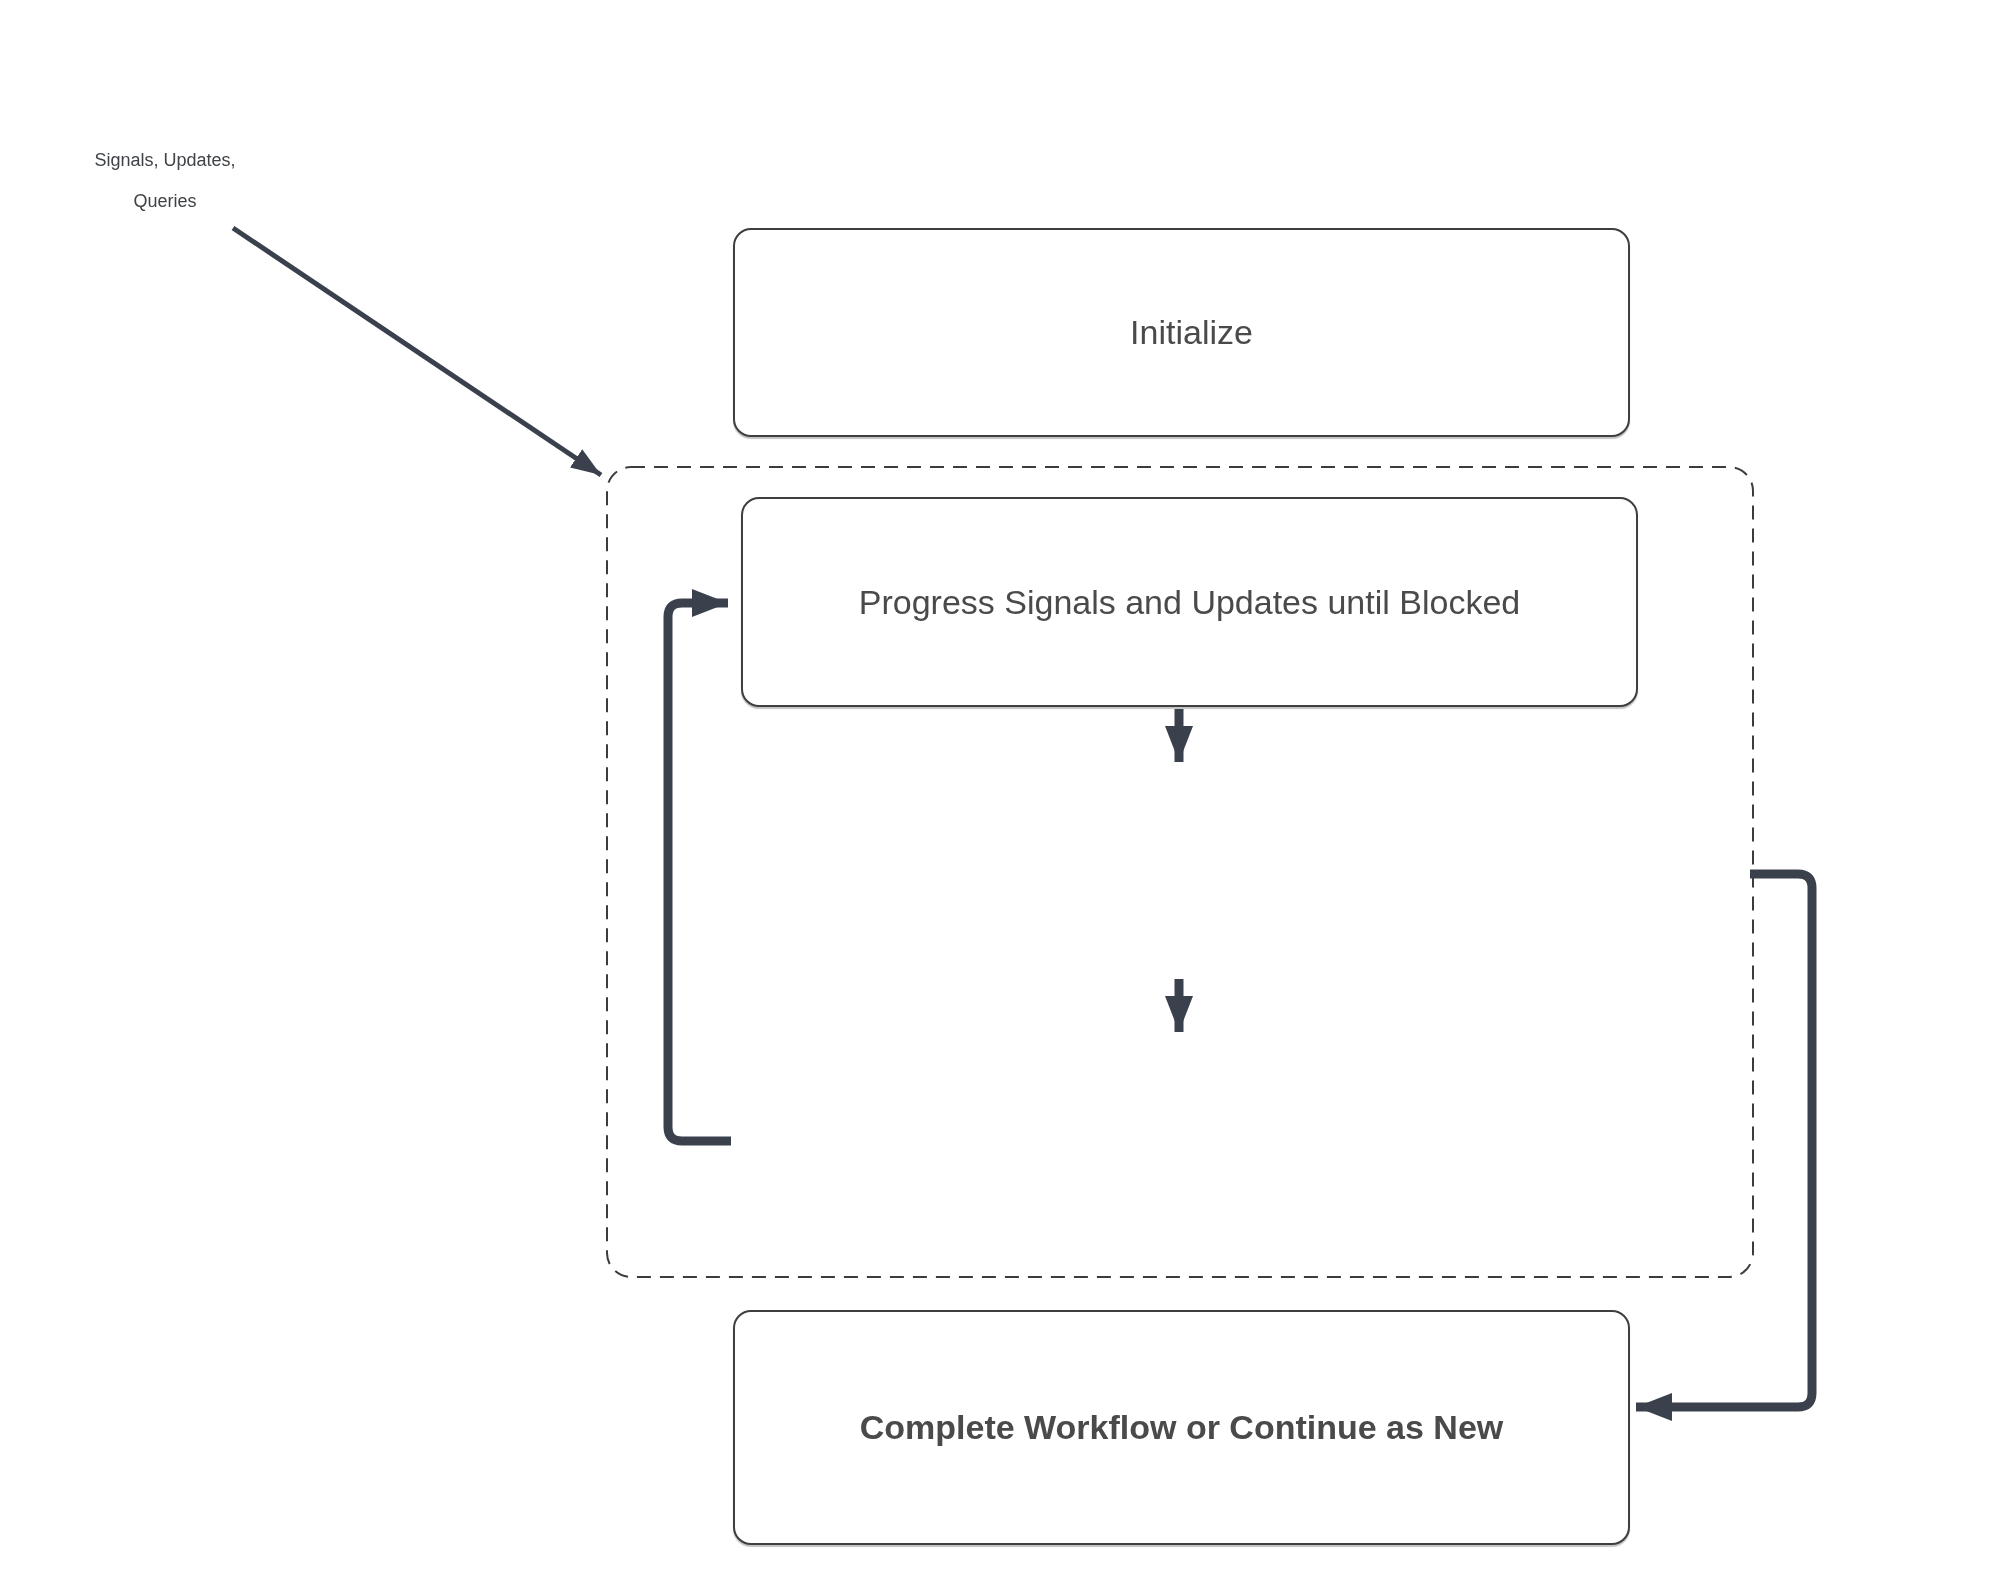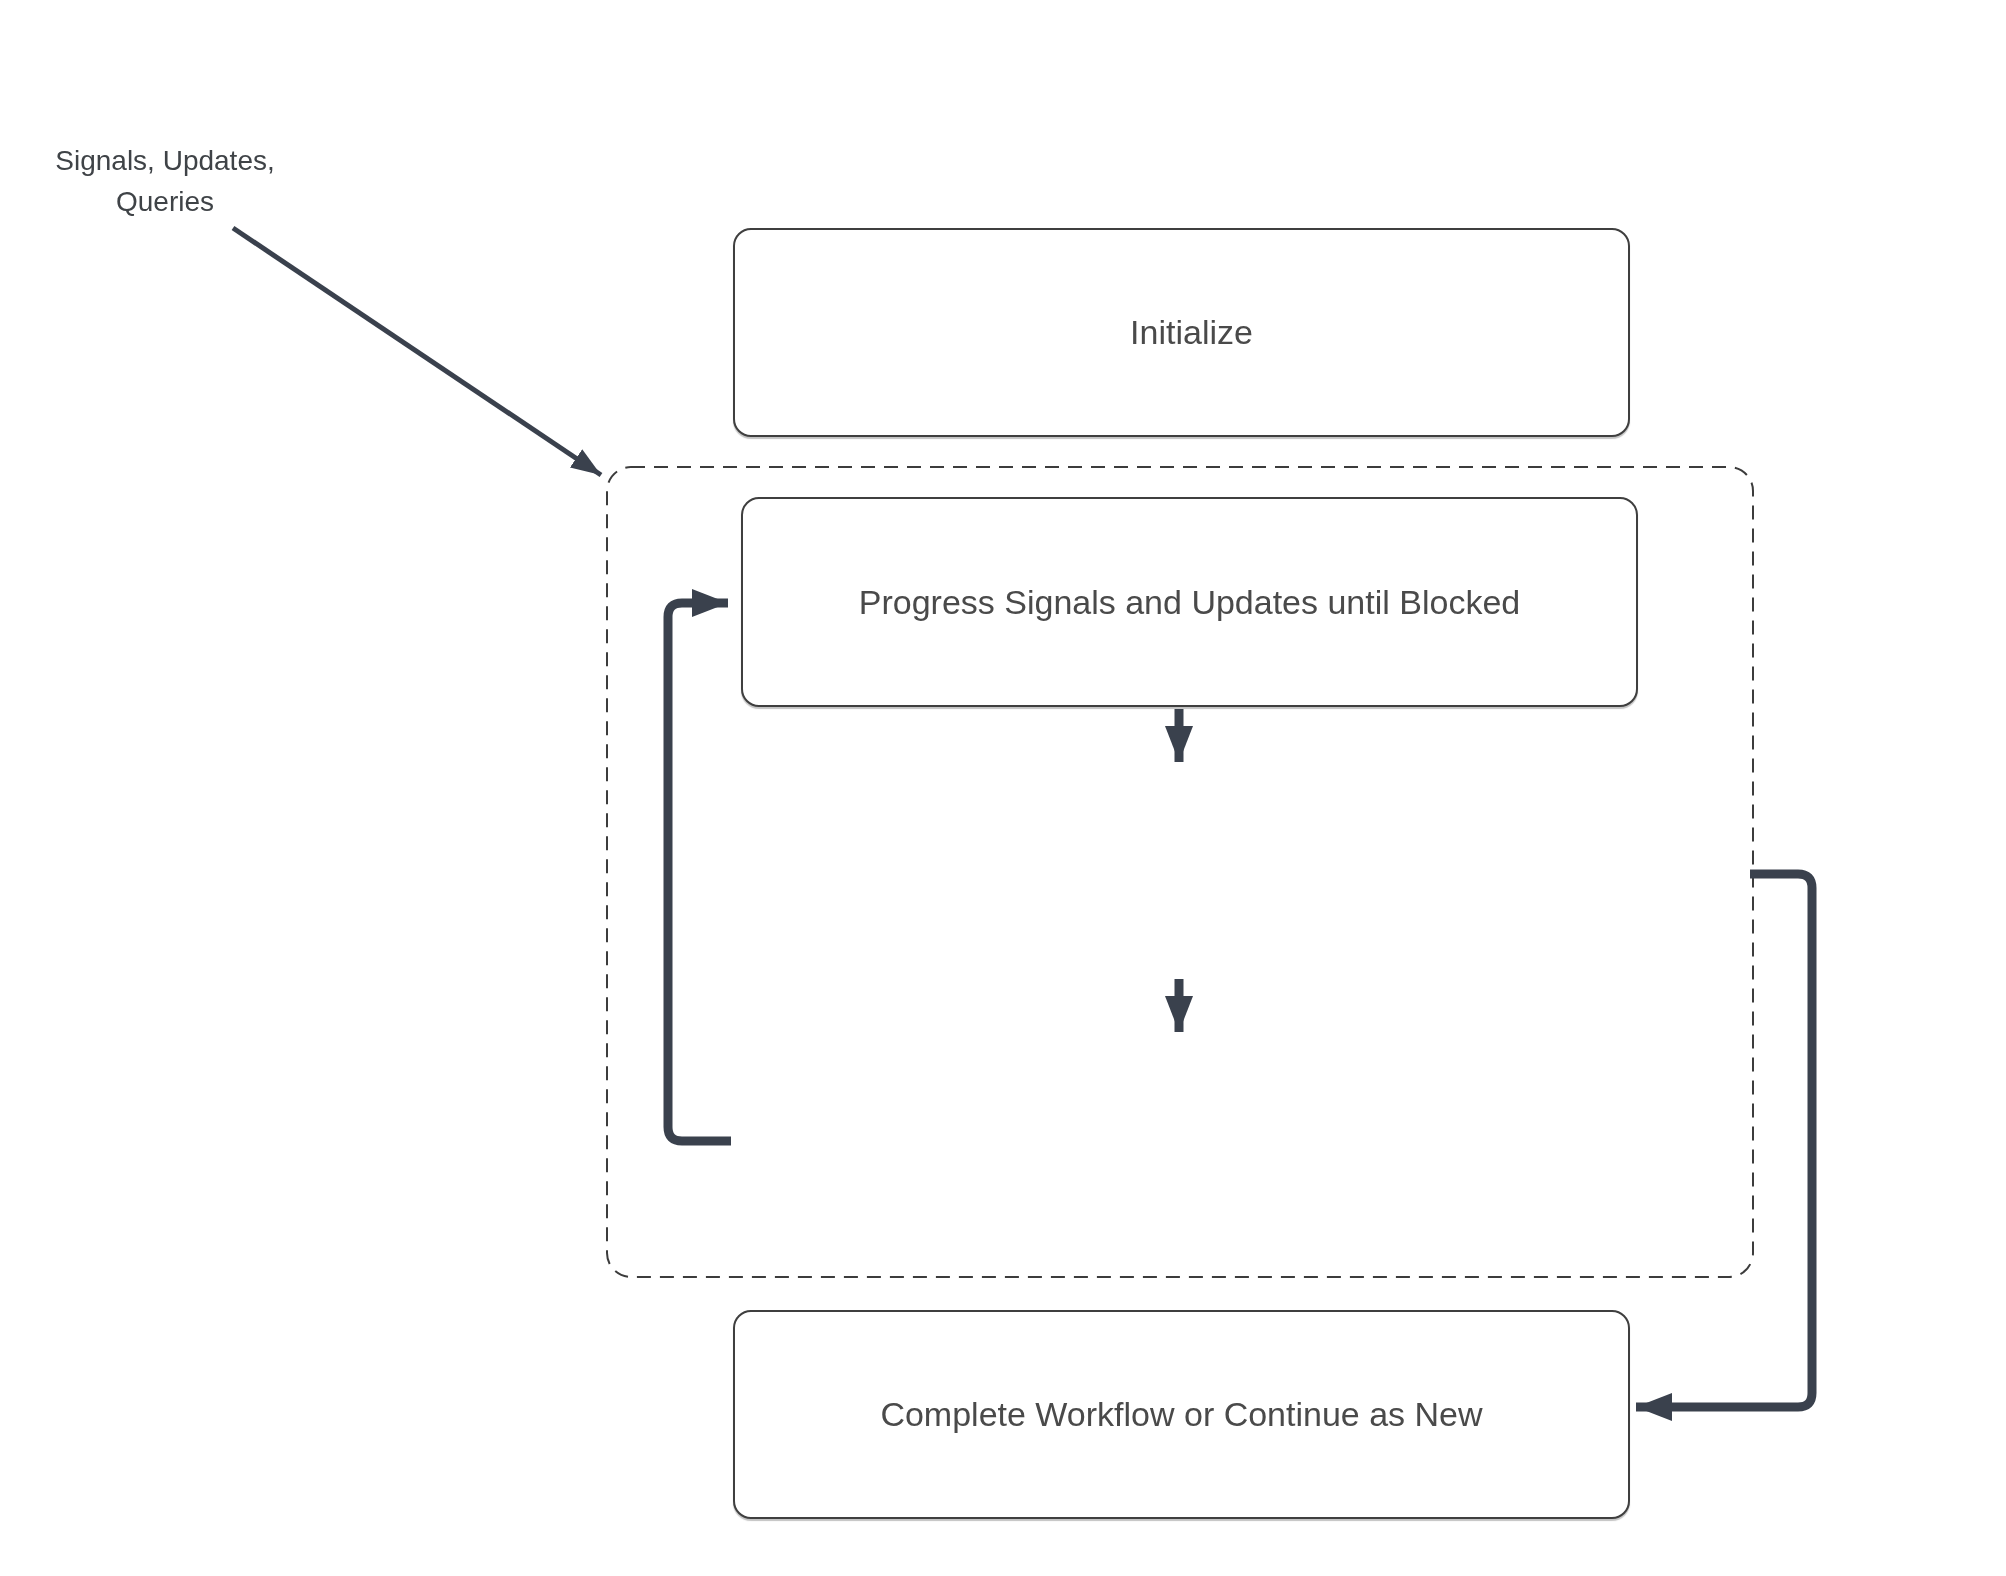--- a/index.html
+++ b/index.html
@@ -32,21 +32,21 @@
     font-style: italic;
     color: #3d4045;
     line-height: 42px;
   }
   .annotation {
     position: absolute;
     left: 25px;
     top: 140px;
     width: 280px;
     text-align: center;
-    font-size: 28px;
+    font-size: 18px;
     color: #3f4347;
     line-height: 41px;
     white-space: pre-line;
   }
   .node {
     position: absolute;
     left: 733px;
     width: 897px;
     height: 210px;
     box-sizing: border-box;
@@ -58,21 +58,21 @@
     justify-content: center;
     text-align: center;
     font-size: 34px;
     color: #4a4a4a;
     box-shadow: 0 2px 1px rgba(40, 40, 40, 0.28);
   }
   .node-initialize          { top: 228px; height: 209px; padding-left: 20px; }
   .node-progress-signals    { top: 497px; margin-left: 8px; }
   .node-progress-workflow   { top: 767px; }
   .node-execute-queries     { top: 1037px; }
-  .node-complete-workflow   { top: 1310px; height: 209px; }
+  .node-complete-workflow   { top: 1310px; height: 235px; font-weight: bold; }
 </style>
 </head>
 <body>
 
 <div class="stage">
 
   <svg class="connector-layer" viewBox="0 0 2006 1576" xmlns="http://www.w3.org/2000/svg">
     <defs>
       <marker id="head-big" markerUnits="userSpaceOnUse" markerWidth="38" markerHeight="30" refX="36" refY="14" orient="auto">
         <path d="M0,0 L36,14 L0,28 Z" fill="#3A414D"></path>

